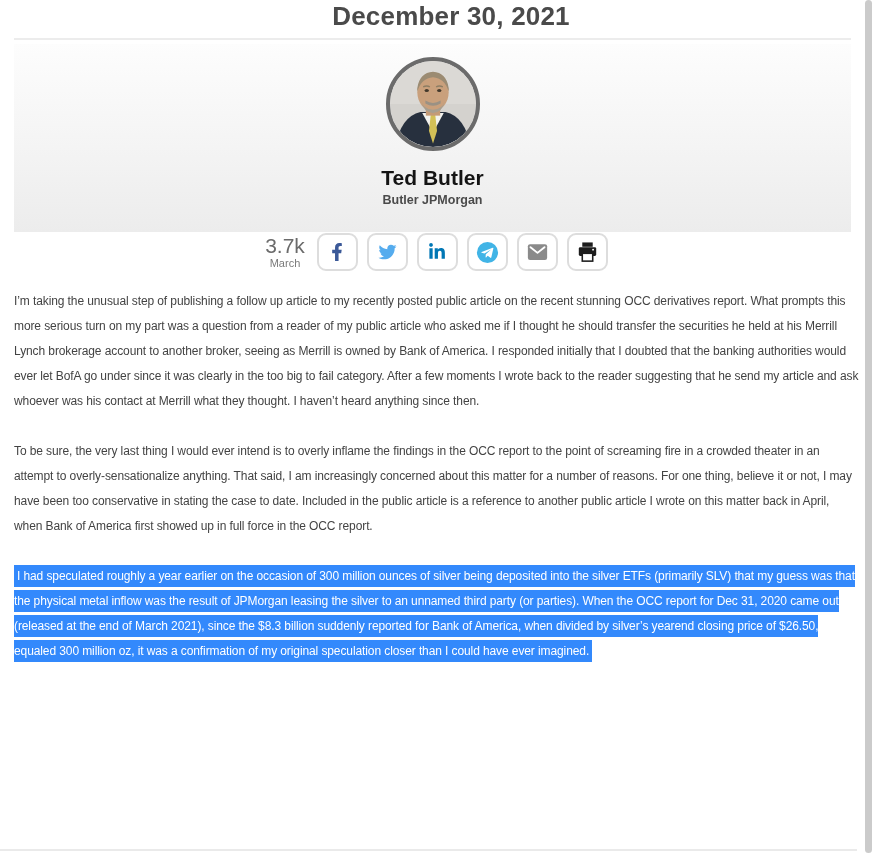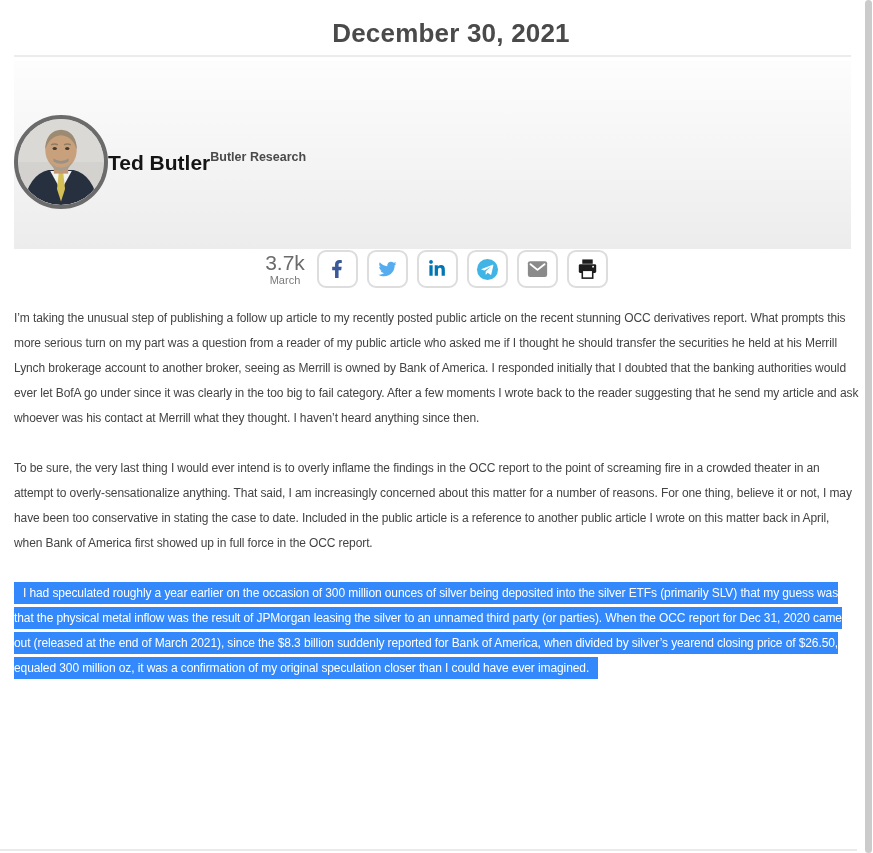--- a/index.html
+++ b/index.html
@@ -10,35 +10,35 @@
     position: relative;
     overflow: hidden;
     color: #444;
   }
   .date-heading {
     text-align: center;
     font-size: 26px;
     font-weight: bold;
     color: #4a4a4a;
     letter-spacing: 0.2px;
-    padding-top: 18px;
+    padding-top: 1px;
     line-height: 30px;
     margin-left: 29px;
   }
   .top-divider {
     border: none;
     border-top: 2px solid #ececec;
     margin: 7px 22px 0 14px;
   }
   .author-box {
     margin: 4px 22px 0 14px;
     height: 188px;
     background: linear-gradient(180deg, #fdfdfd 0%, #f4f4f4 55%, #ececec 100%);
     display: flex;
-    flex-direction: row;
+    flex-direction: column;
     align-items: center;
   }
   .avatar {
     margin-top: 13px;
     width: 94px;
     height: 94px;
     border-radius: 50%;
     border: 4px solid #6b6b6b;
     background: #d8d8d8;
     overflow: hidden;
@@ -85,21 +85,21 @@
     margin: 17px 13px 0 14px;
     font-size: 12px;
     line-height: 25px;
     letter-spacing: -0.1px;
     color: #434343;
   }
   article p { margin: 0 0 25px 0; }
   mark.selection {
     background: var(--selection-bg, #3389fc);
     color: #ffffff;
-    padding: 4px 9px;
+    padding: 4px 3px;
     margin-top: 30px;
   }
   .bottom-divider {
     position: absolute;
     left: 0;
     bottom: 2px;
     width: 857px;
     border-top: 2px solid #eaeaea;
   }
   .scrollbar {
@@ -139,21 +139,21 @@
         <ellipse cx="41" cy="33" rx="2.4" ry="1.7" fill="#43392c"></ellipse>
         <ellipse cx="55" cy="33" rx="2.4" ry="1.7" fill="#43392c"></ellipse>
         <path d="M37 29 Q41 27 44.5 29" stroke="#8d7d63" stroke-width="1.6" fill="none"></path>
         <path d="M51.5 29 Q55 27 59 29" stroke="#8d7d63" stroke-width="1.6" fill="none"></path>
         <path d="M39.5 44 Q48 49.5 56.5 44 L56.5 47.5 Q48 52.5 39.5 47.5 Z" fill="#9a9184"></path>
         <path d="M35 45 Q37 57 48 58 Q59 57 61 45 Q59 53.5 48 54.5 Q37 53.5 35 45 Z" fill="#a79e8f"></path>
       </g>
     </svg>
   </div>
   <div class="author-name">Ted Butler</div>
-  <div class="author-org">Butler Research</div>
+  <div class="author-org">Butler JPMorgan</div>
 </section>
 
 <div class="share-row">
   <div class="share-count">
     <span class="num">3.7k</span>
     <span class="label">March</span>
   </div>
 
   <button class="share-btn" type="button">
     <svg width="18" height="18" viewBox="0 0 320 512">

